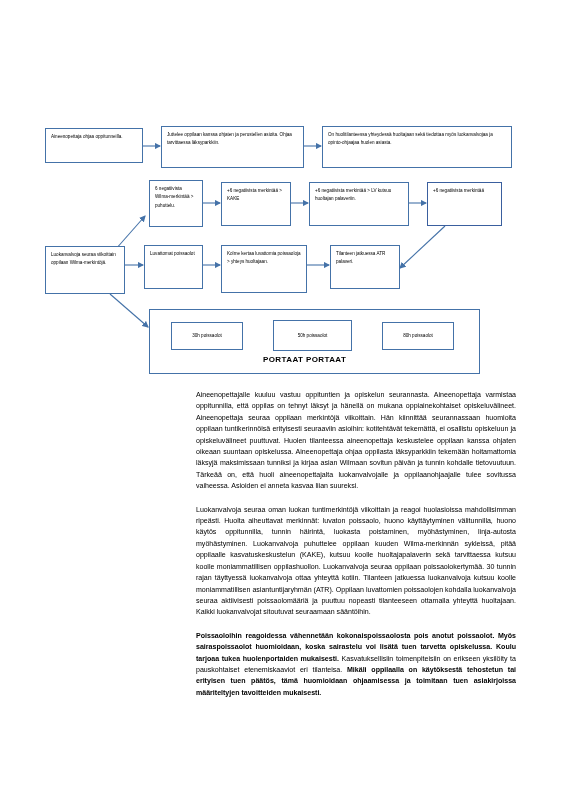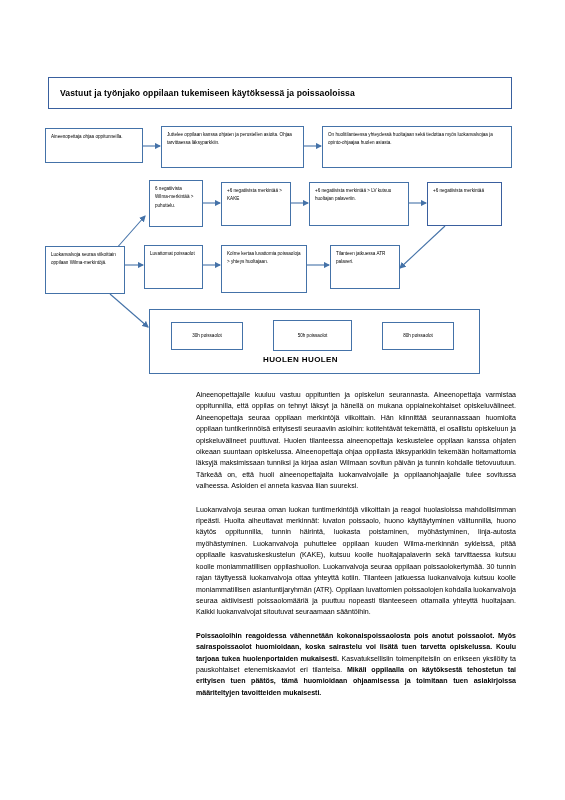--- a/index.html
+++ b/index.html
@@ -78,23 +78,20 @@
     text-align:justify;
     color:#000;
   }
   .body-text p .b{ font-weight:bold; }
 </style>
 </head>
 <body>
 
 <div id="page">
 
-  <div class="title-box">
-    <span class="t">Vastuut ja työnjako oppilaan tukemiseen käytöksessä ja poissaoloissa</span>
-  </div>
 
   <div class="diagram">
 
     <svg width="565" height="380" style="position:absolute;left:0;top:0;">
       <defs>
         <marker id="ah" markerWidth="6" markerHeight="6" refX="5" refY="3" orient="auto">
           <path d="M0,0 L6,3 L0,6 z" fill="#4472a8"></path>
         </marker>
       </defs>
 
@@ -160,21 +157,21 @@
     <div class="node" style="left:171px; top:322px; width:72px; height:28px; display:flex; align-items:center; justify-content:center; text-align:center;">
       <span>30h poissaolot</span>
     </div>
     <div class="node" style="left:273px; top:320px; width:79px; height:31px; display:flex; align-items:center; justify-content:center; text-align:center;">
       <span>50h poissaolot</span>
     </div>
     <div class="node" style="left:382px; top:322px; width:72px; height:28px; display:flex; align-items:center; justify-content:center; text-align:center;">
       <span>80h poissaolot</span>
     </div>
 
-    <div class="huolen-label" style="left:263px; top:355px;">HUOLEN HUOLEN</div>
+    <div class="huolen-label" style="left:263px; top:355px;">PORTAAT PORTAAT</div>
   </div>
 
   <div class="body-text">
     <p>Aineenopettajalle kuuluu vastuu oppituntien ja opiskelun seurannasta. Aineenopettaja varmistaa oppitunnilla, että oppilas on tehnyt läksyt ja hänellä on mukana oppiainekohtaiset opiskeluvälineet. Aineenopettaja seuraa oppilaan merkintöjä viikoittain. Hän kiinnittää seurannassaan huomioita oppilaan tuntikerinnöisä erityisesti seuraaviin asioihin: kotitehtävät tekemättä, ei osallistu opiskeluun ja opiskeluvälineet puuttuvat. Huolen tilanteessa aineenopettaja keskustelee oppilaan kanssa ohjaten oikeaan suuntaan opiskelussa. Aineenopettaja ohjaa oppilasta läksyparkkiin tekemään hoitamattomia läksyjä maksimissaan tunniksi ja kirjaa asian Wilmaan sovitun päivän ja tunnin kohdalle tietovuutuun. Tärkeää on, että huoli aineenopettajalta luokanvalvojalle ja oppilaanohjaajalle tulee sovitussa vaiheessa. Asioiden ei anneta kasvaa liian suureksi.</p>
     <p>Luokanvalvoja seuraa oman luokan tuntimerkintöjä viikoittain ja reagoi huolasioissa mahdollisimman ripeästi. Huolta aiheuttavat merkinnät: luvaton poissaolo, huono käyttäytyminen välitunnilla, huono käytös oppitunnilla, tunnin häirintä, luokasta poistaminen, myöhästyminen, linja-autosta myöhästyminen. Luokanvalvoja puhuttelee oppilaan kuuden Wilma-merkinnän sykleissä, pitää oppilaalle kasvatuskeskustelun (KAKE), kutsuu koolle huoltajapalaverin sekä tarvittaessa kutsuu koolle moniammatillisen oppilashuollon. Luokanvalvoja seuraa oppilaan poissaolokertymää. 30 tunnin rajan täyttyessä luokanvalvoja ottaa yhteyttä kotiin. Tilanteen jatkuessa luokanvalvoja kutsuu koolle moniammatillisen asiantuntijaryhmän (ATR). Oppilaan luvattomien poissaolojen kohdalla luokanvalvoja seuraa aktiivisesti poissaolomääriä ja puuttuu nopeasti tilanteeseen ottamalla yhteyttä huoltajaan. Kaikki luokanvalvojat sitoutuvat seuraamaan sääntöihin.</p>
     <p><span class="b">Poissaoloihin reagoidessa vähennetään kokonaispoissaolosta pois anotut poissaolot. Myös sairaspoissaolot huomioidaan, koska sairastelu voi lisätä tuen tarvetta opiskelussa. Koulu tarjoaa tukea huolenportaiden mukaisesti.</span><span> Kasvatuksellisiin toimenpiteisiin on erikseen yksilöity ta pauskohtaiset etenemiskaaviot eri tilanteisa. </span><span class="b">Mikäli oppilaalla on käytöksestä tehostetun tai erityisen tuen päätös, tämä huomioidaan ohjaamisessa ja toimitaan tuen asiakirjoissa määriteltyjen tavoitteiden mukaisesti.</span></p>
   </div>
 
 </div>
 

